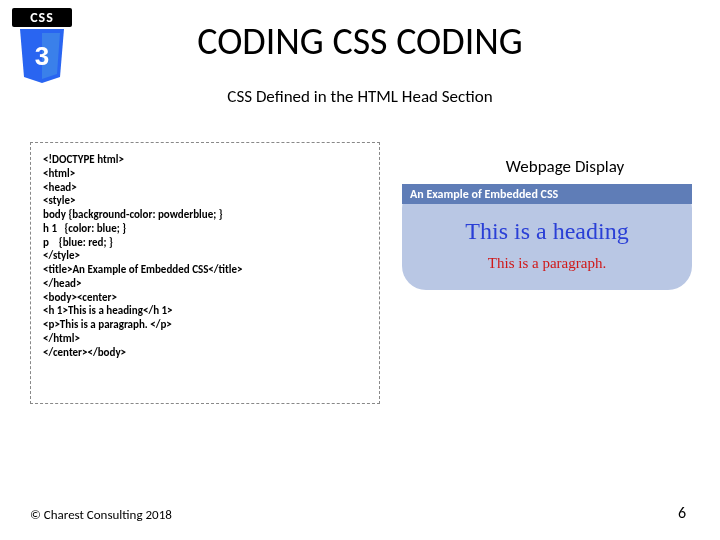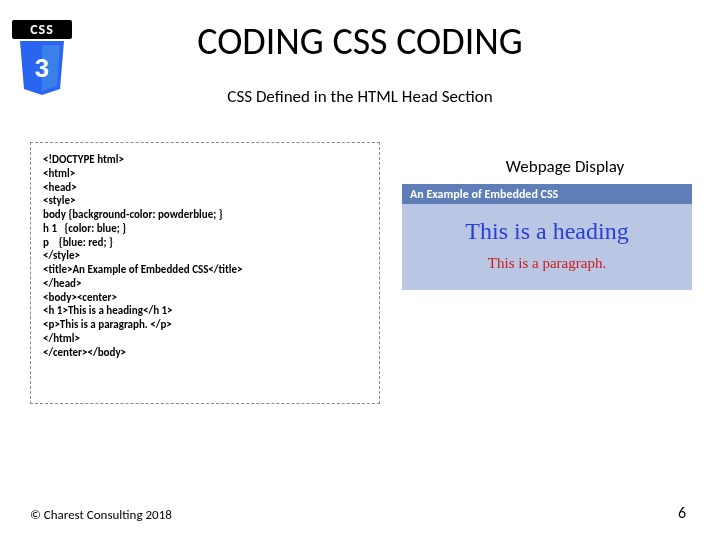--- a/index.html
+++ b/index.html
@@ -9,21 +9,20 @@
     background: #fff;
     font-family: Calibri, Arial, sans-serif;
     position: relative;
     color: #000;
   }
   .logo {
     position: absolute;
     top: 8px;
     left: 12px;
     width: 60px;
-    margin-top: 12px;
   }
   .logo-top {
     background: #000;
     color: #fff;
     font-weight: 900;
     font-size: 14px;
     text-align: center;
     padding: 1px 2px;
     letter-spacing: 1px;
     border-radius: 2px;
@@ -76,20 +75,21 @@
     font-size: 17px;
   }
   .preview {
     position: absolute;
     top: 184px;
     left: 402px;
     width: 290px;
     background: #b9c7e4;
     text-align: center;
     padding-bottom: 18px;
+    border-radius: 24px;
   }
   .preview-title {
     background: #5f7db7;
     color: #fff;
     font-size: 12px;
     font-weight: 700;
     text-align: left;
     padding: 3px 8px;
   }
   .preview-h1 {

